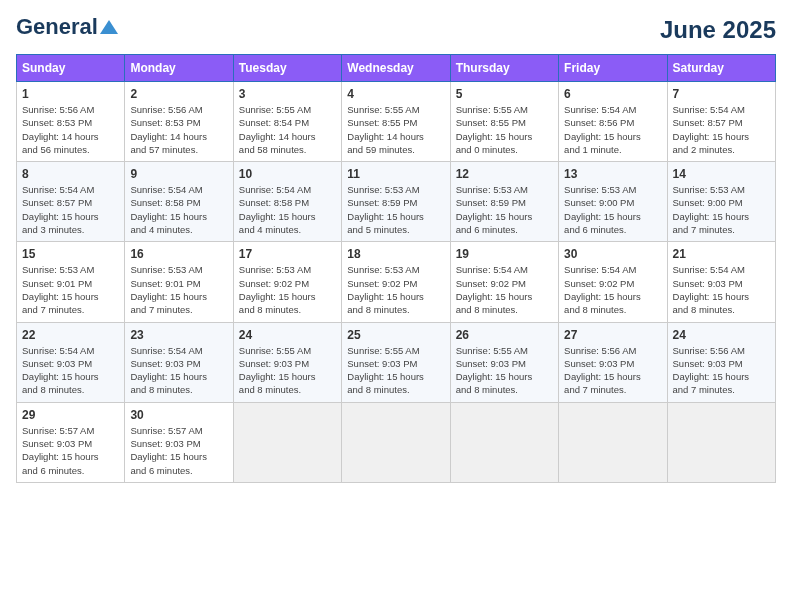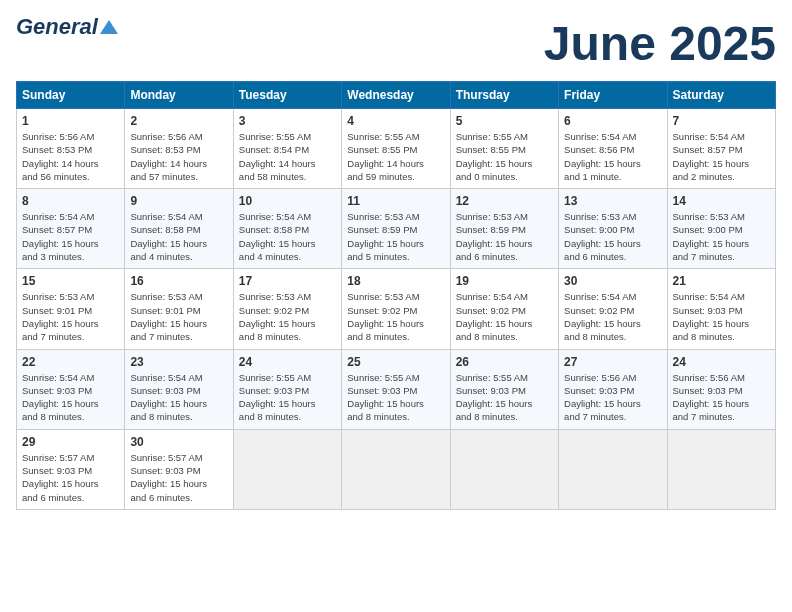--- a/index.html
+++ b/index.html
@@ -13,47 +13,46 @@
     .header {
       display: flex;
       justify-content: space-between;
       align-items: flex-start;
       margin-bottom: 10px;
     }
     .logo {
       display: flex;
       flex-direction: column;
       align-items: flex-start;
-      font-style: italic;
     }
     .logo-text {
       font-size: 22px;
       font-weight: bold;
       color: #1a3a5c;
       line-height: 1;
     }
     .title-block {
       text-align: right;
     }
     .month-year {
-      font-size: 48px;
+      font-size: 24px;
       font-weight: bold;
       color: #1a3a5c;
     }
     .location {
       font-size: 15px;
       color: #555;
     }
     table {
       width: 100%;
       border-collapse: collapse;
       font-size: 10.5px;
     }
     thead tr th {
-      background: #0369a1;
+      background: #8b5cf6;
       color: #fff;
       text-align: left;
       padding: 6px 5px;
       font-size: 12px;
       font-weight: bold;
       border: 1px solid #2a6ebb;
     }
     tbody tr td {
       vertical-align: top;
       padding: 5px 5px;

